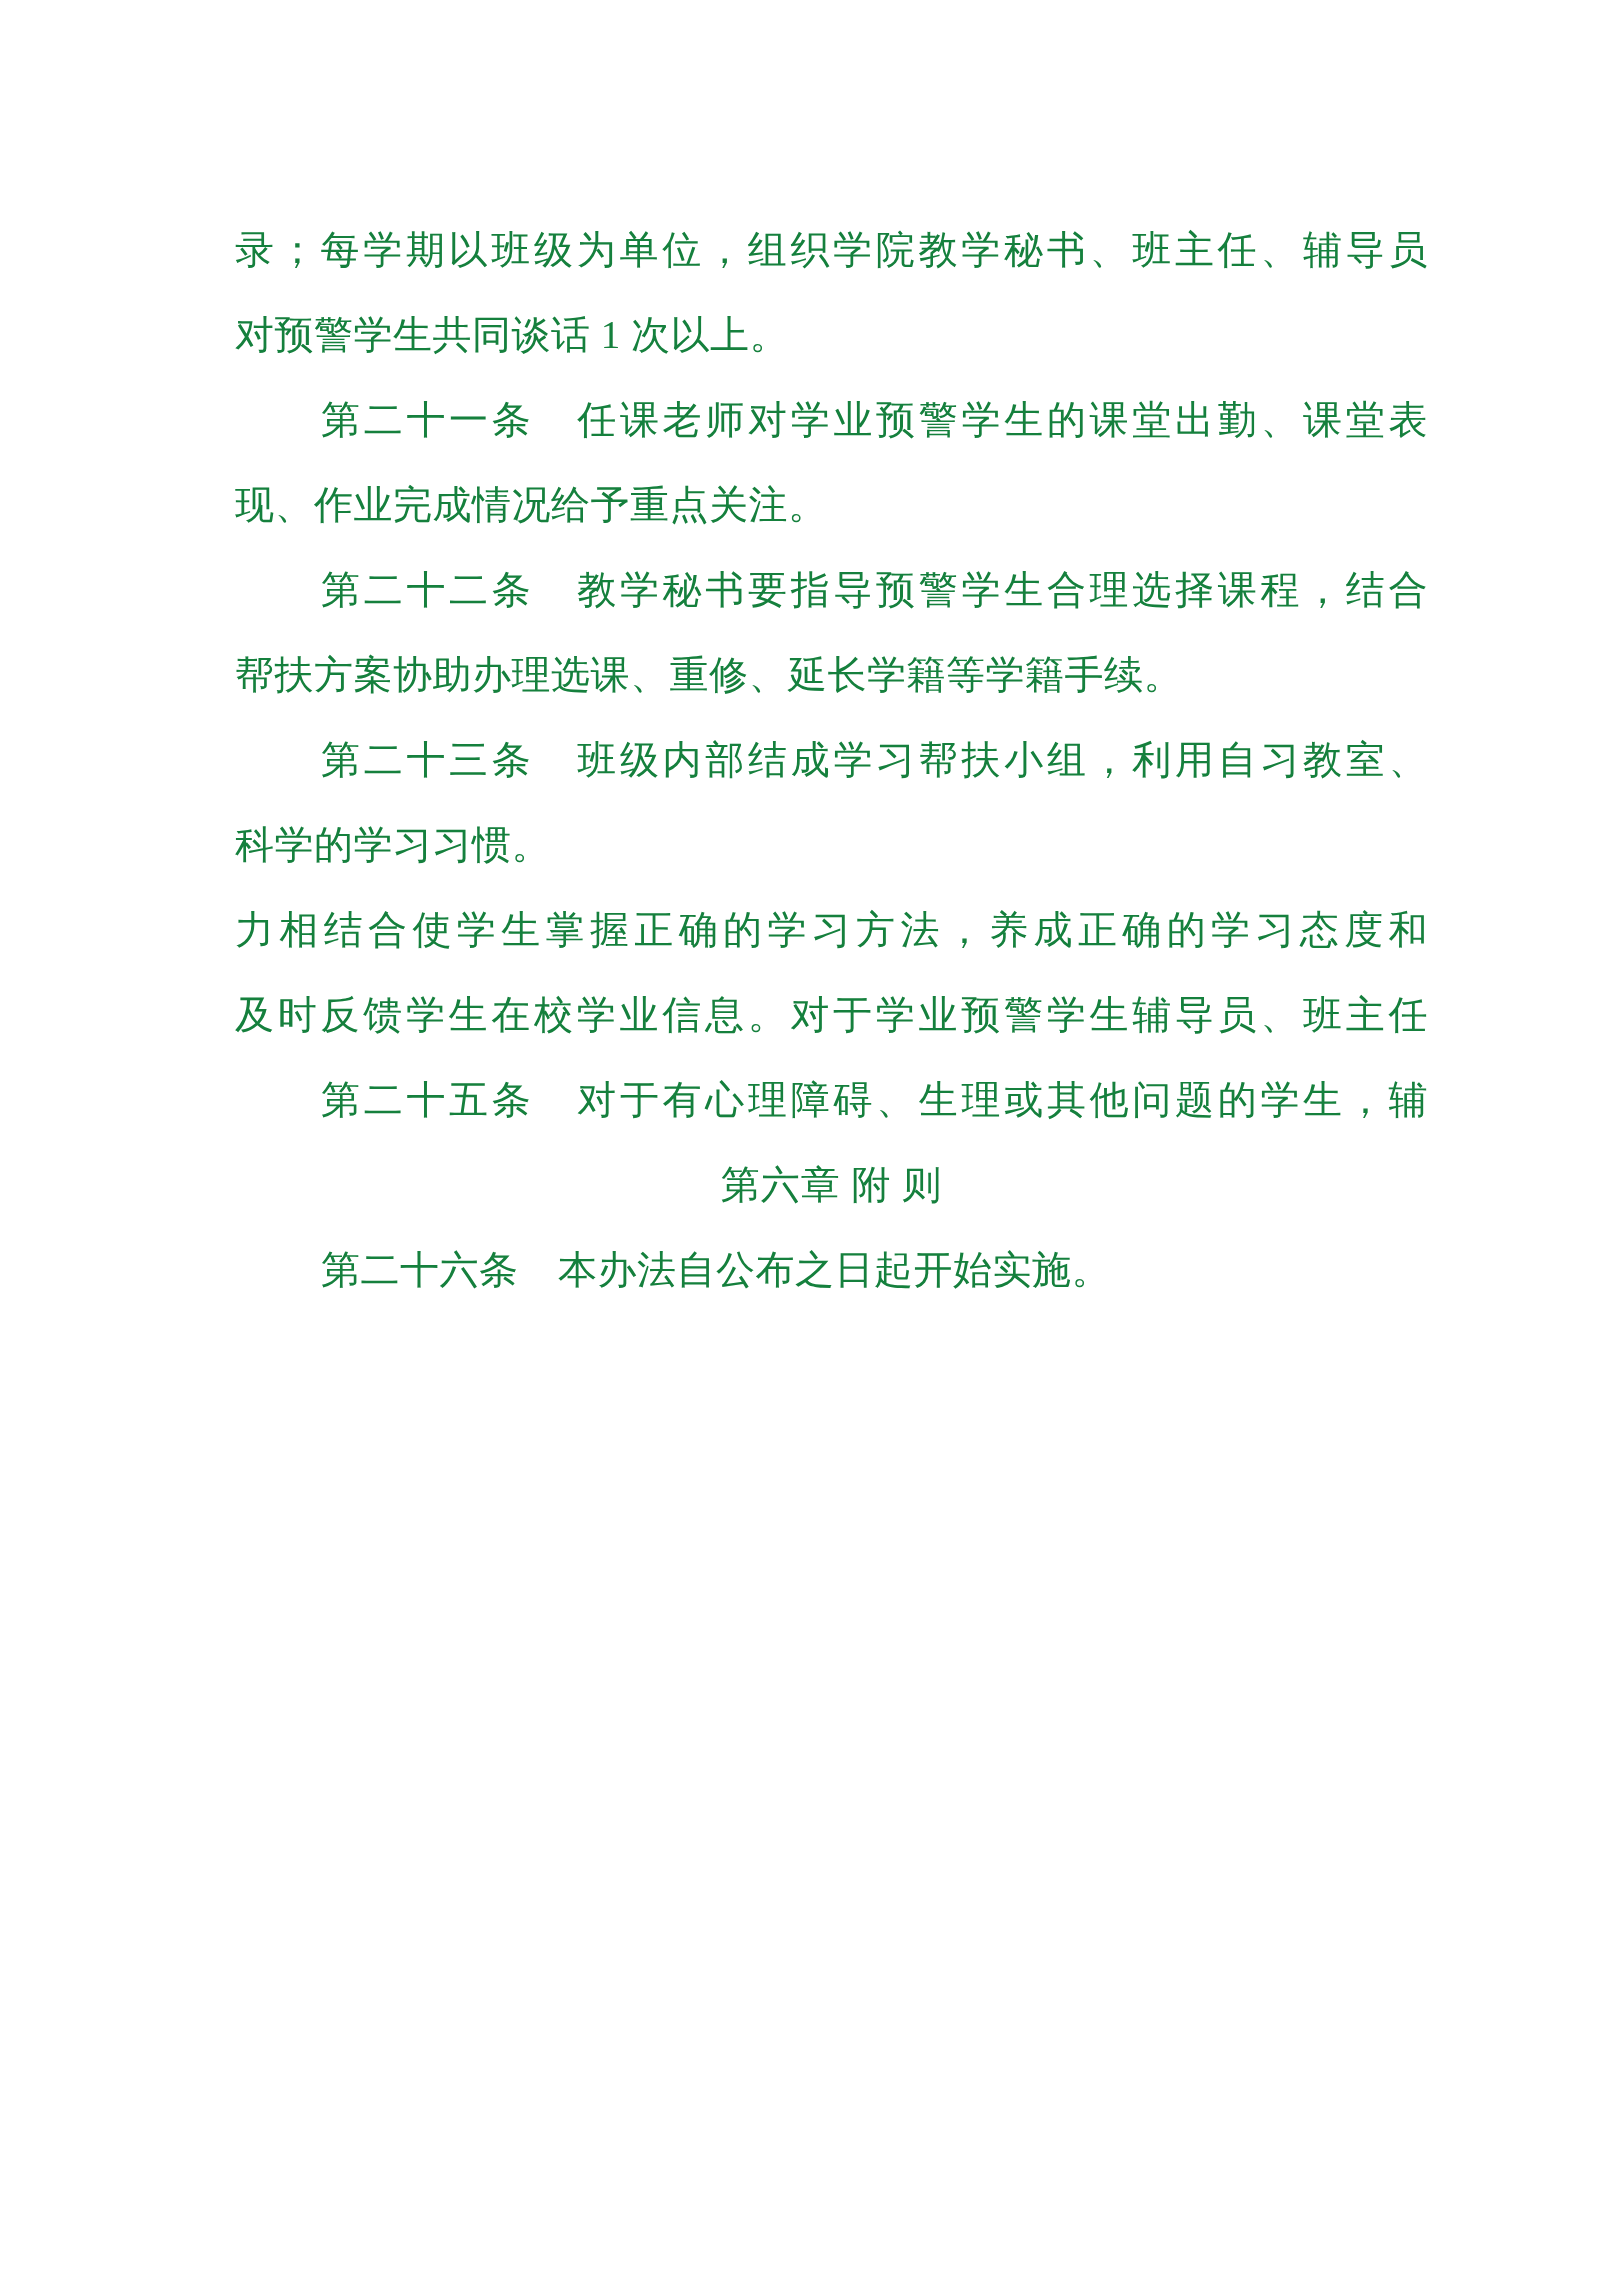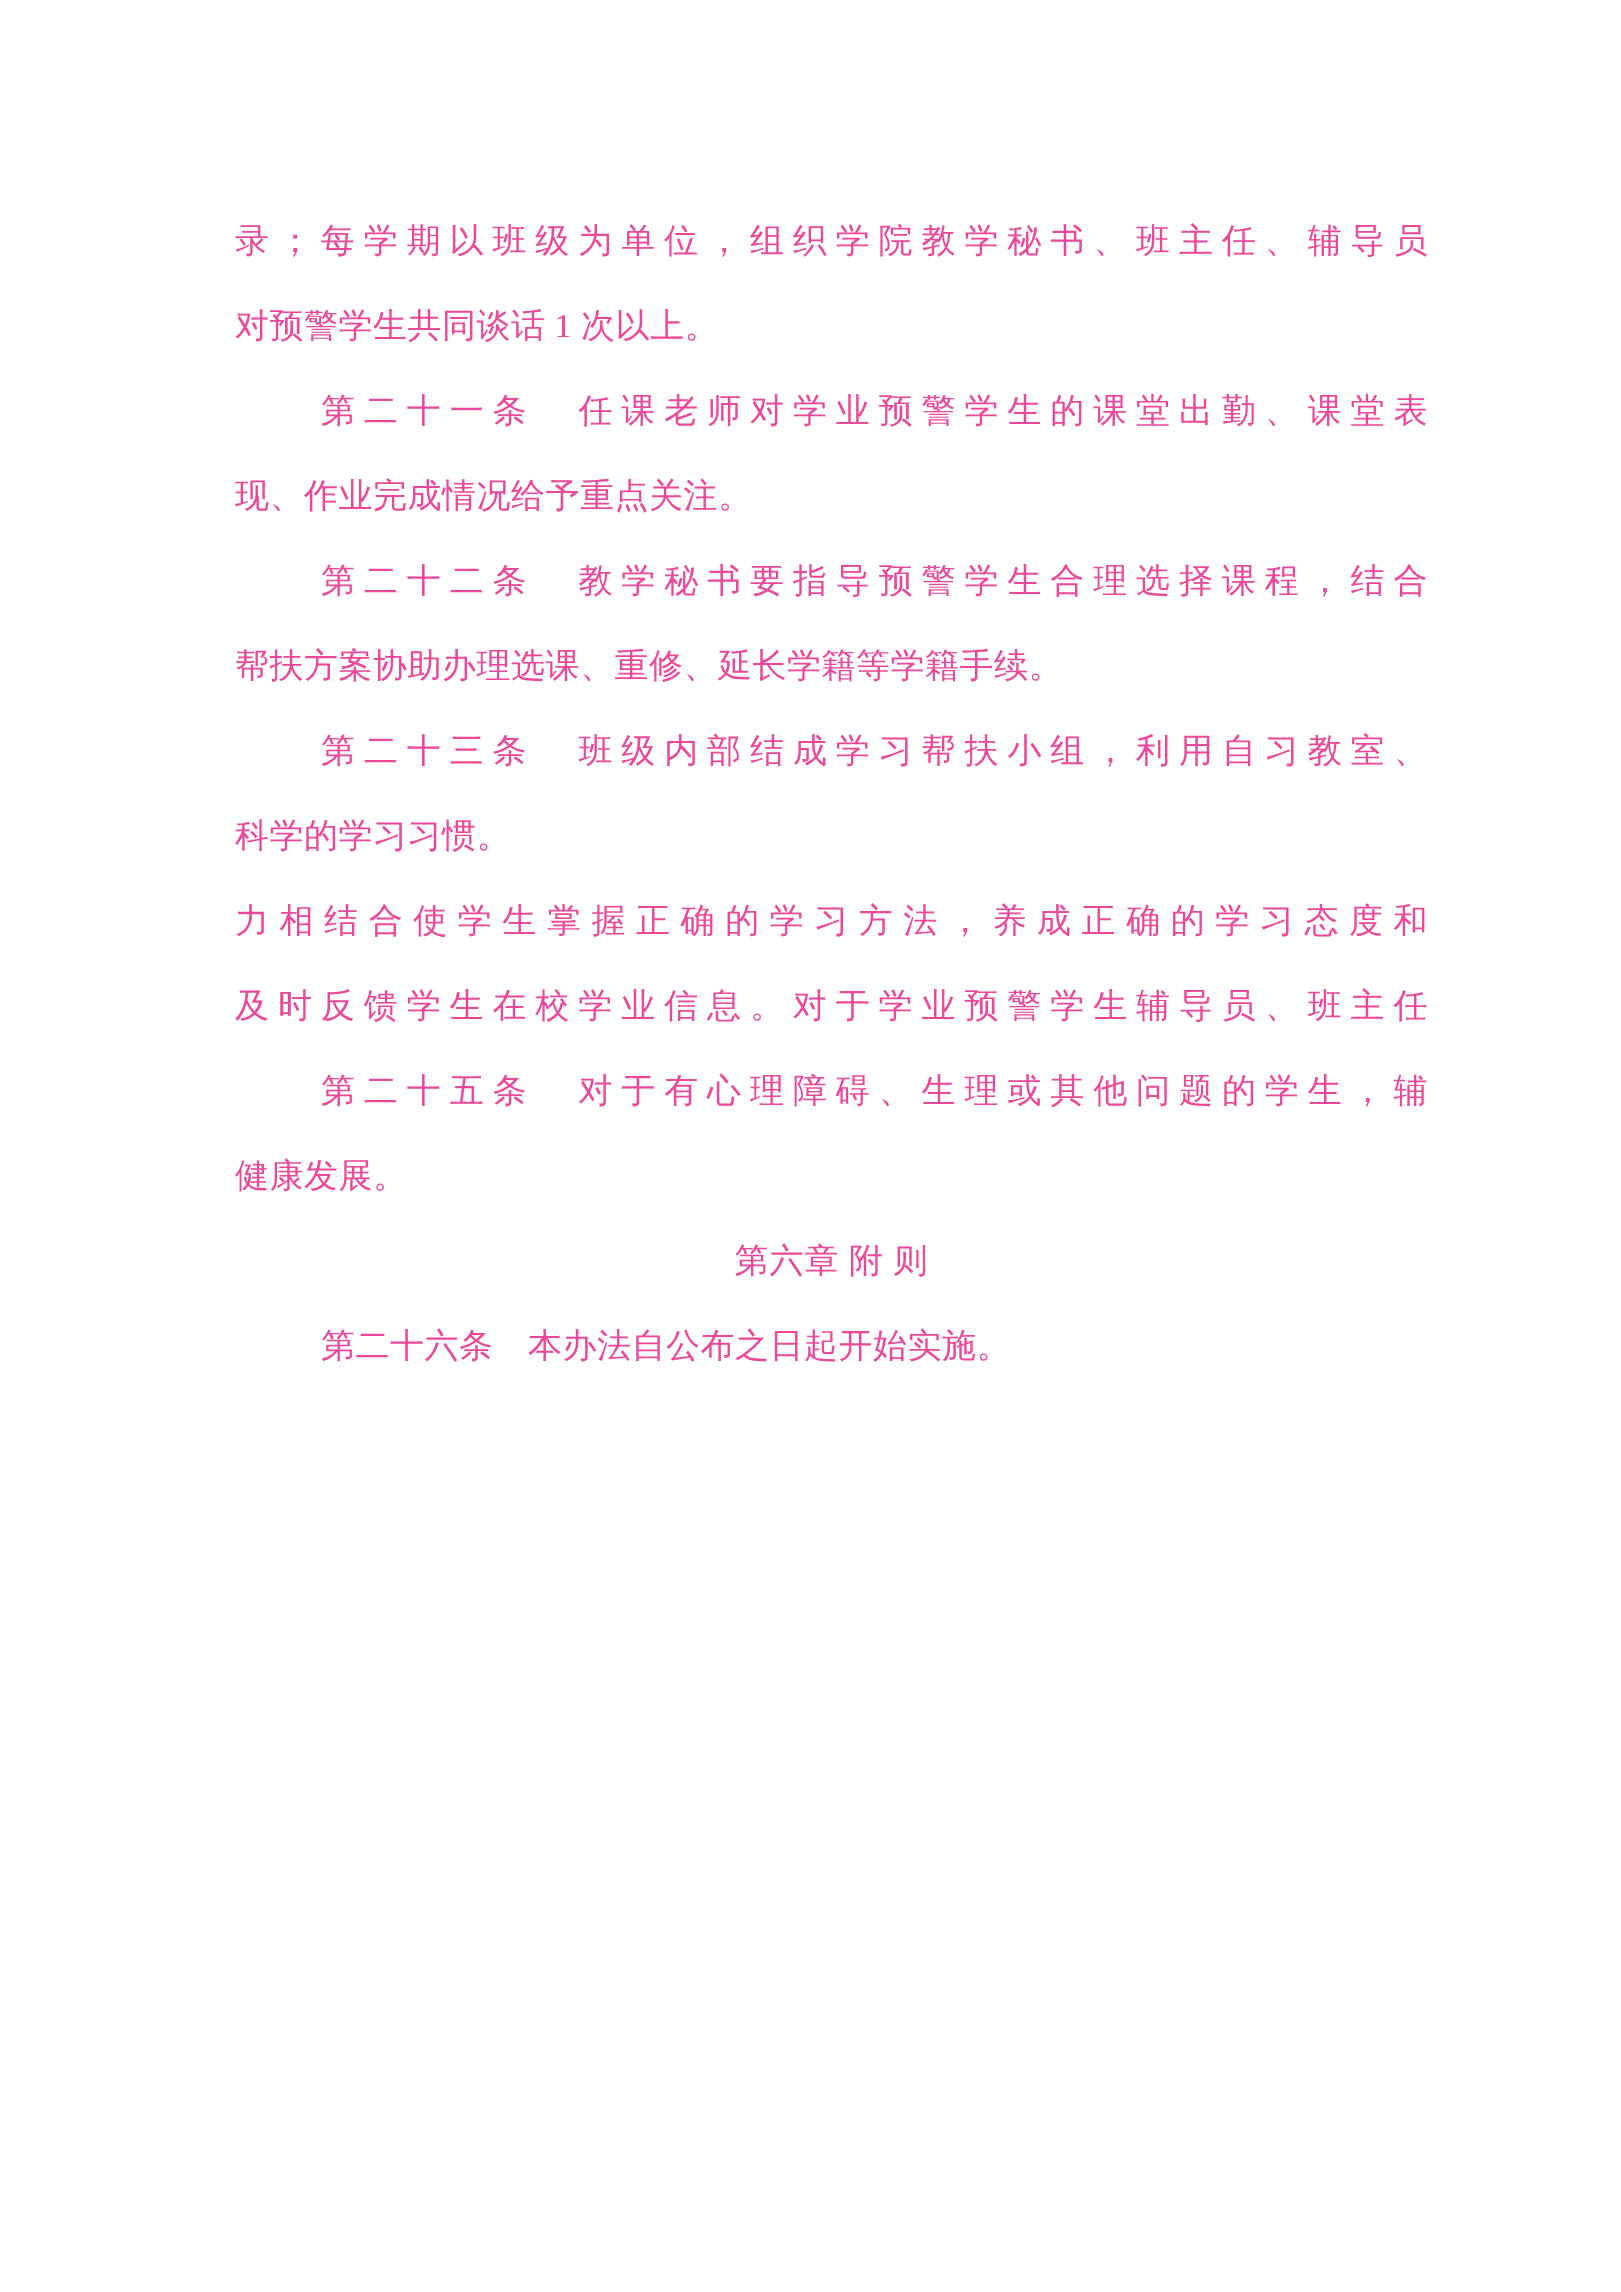--- a/index.html
+++ b/index.html
@@ -17,25 +17,25 @@
     position: absolute;
     left: 0; top: 0;
     width: 1621px;
     height: 2293px;
     background: #ffffff;
     overflow: hidden;
   }
   .text-block {
     position: absolute;
     left: 235px;
-    top: 198px;
+    top: 207px;
     width: 1193px;
-    font-size: 34px;
+    font-size: 39px;
     line-height: 85px;
-    color: #ec4899;
+    color: #15803d;
     letter-spacing: 0.5px;
   }
   .tline {
     white-space: nowrap;
   }
   
   .full {
     white-space: normal;
     text-align: justify;
     text-align-last: justify;
@@ -64,18 +64,17 @@
     <div class="tline end">对预警学生共同谈话 1 次以上。</div>
     <div class="tline full indent">第二十一条　任课老师对学业预警学生的课堂出勤、课堂表</div>
     <div class="tline end">现、作业完成情况给予重点关注。</div>
     <div class="tline full indent">第二十二条　教学秘书要指导预警学生合理选择课程，结合</div>
     <div class="tline end">帮扶方案协助办理选课、重修、延长学籍等学籍手续。</div>
     <div class="tline full indent">第二十三条　班级内部结成学习帮扶小组，利用自习教室、</div>
     <div class="tline end">科学的学习习惯。</div>
     <div class="tline full">力相结合使学生掌握正确的学习方法，养成正确的学习态度和</div>
     <div class="tline full">及时反馈学生在校学业信息。对于学业预警学生辅导员、班主任</div>
     <div class="tline full indent">第二十五条　对于有心理障碍、生理或其他问题的学生，辅</div>
-    <div class="tline end">健康发展。</div>
     <div class="tline chapter-heading">第六章 附 则</div>
     <div class="tline end indent">第二十六条　本办法自公布之日起开始实施。</div>
   </div>
 </div>
 
 
 </body></html>

